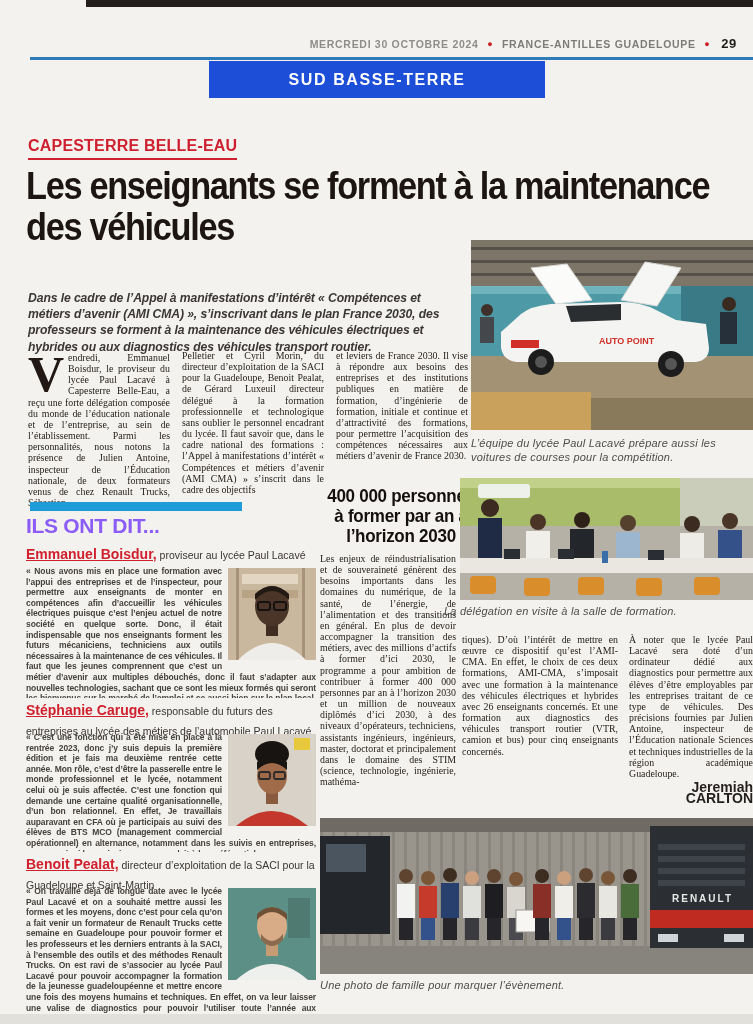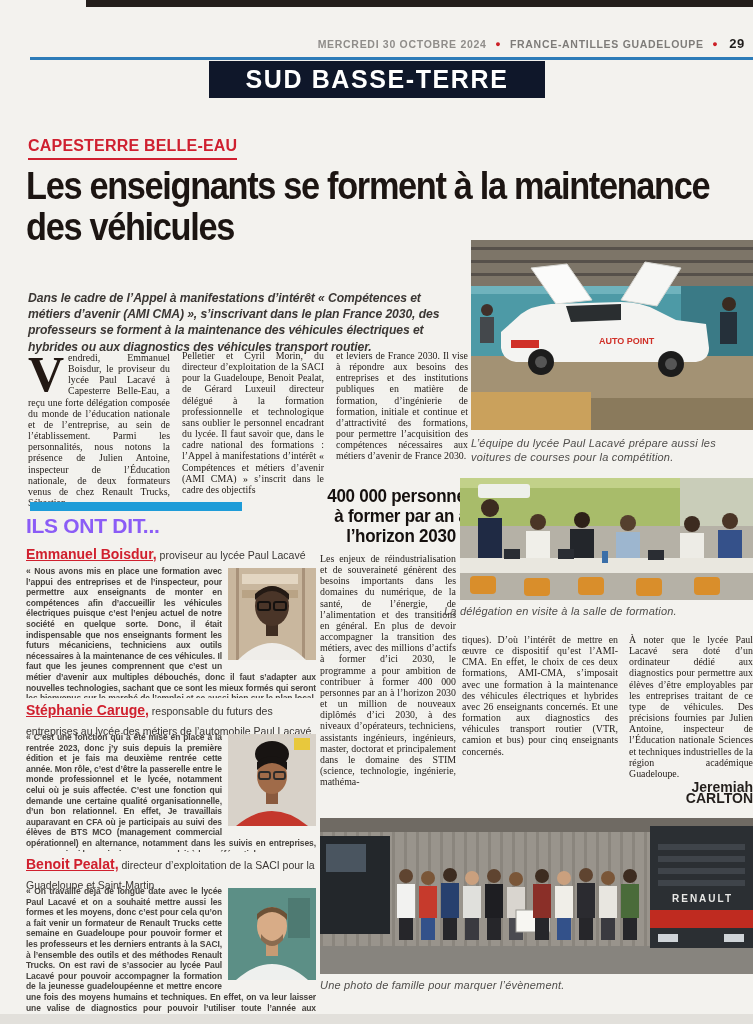--- a/index.html
+++ b/index.html
@@ -3,28 +3,28 @@
 <meta charset="utf-8">
 <style>
   html,body{margin:0;padding:0;}
   body{width:753px;height:1024px;background:#f3f2ee;overflow:hidden;position:relative;
        font-family:"Liberation Sans",sans-serif;color:#262220;}
   .abs{position:absolute;}
   
   .top-edge{top:0;left:86px;right:0;height:7px;background:#241f1c;}
   .bottom-edge{bottom:0;left:0;right:0;height:10px;background:#e2e0db;}
   
-  .hdr{top:36px;right:8px;font-size:10.5px;font-weight:700;letter-spacing:.7px;color:#8f8d8a;white-space:nowrap;}
+  .hdr{top:36px;right:16px;font-size:10.5px;font-weight:700;letter-spacing:.7px;color:#8f8d8a;white-space:nowrap;}
   .hdr .dot{color:#cc2127;font-size:9px;margin:0 5px;vertical-align:1px;}
   .hdr .pub{color:#7e7c79;}
   .hdr .pagenum{color:#1f1d1b;font-size:13px;font-weight:700;margin-left:2px;}
   .blue-rule{top:57px;left:30px;width:723px;height:3px;background:#2d7cb8;}
-  .band{top:61px;left:209px;width:336px;height:37px;background:#0f172a;color:#fff;
+  .band{top:61px;left:209px;width:336px;height:37px;background:#1d4ed8;color:#fff;
         display:flex;align-items:center;justify-content:center;
-        font-size:25px;font-weight:700;letter-spacing:1.6px;}
+        font-size:16px;font-weight:700;letter-spacing:1.6px;}
   
   .kicker{top:137px;left:28px;font-size:16px;font-weight:700;color:#cf2030;letter-spacing:.2px;
           border-bottom:2.5px solid #cf2030;padding-bottom:3px;}
   .headline{top:166px;left:26px;width:820px;font-size:39px;line-height:1.05;font-weight:700;
             color:#1c1512;letter-spacing:-1.5px;transform:scaleX(.88);transform-origin:0 0;}
   .headline span{white-space:nowrap;display:block;}
   .lede{top:290px;left:28px;width:432px;font-style:italic;font-weight:700;font-size:12.2px;
         line-height:1.33;color:#3b3734;letter-spacing:-.1px;}
   
   .col{font-family:"Liberation Serif",serif;font-size:9.9px;line-height:11.15px;

